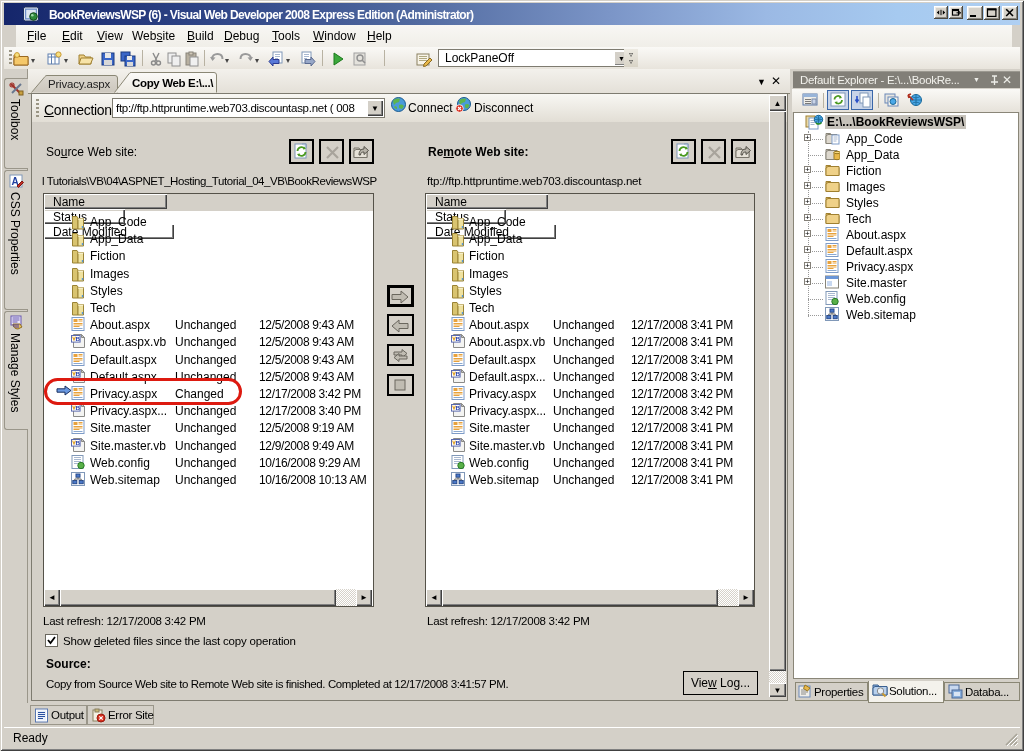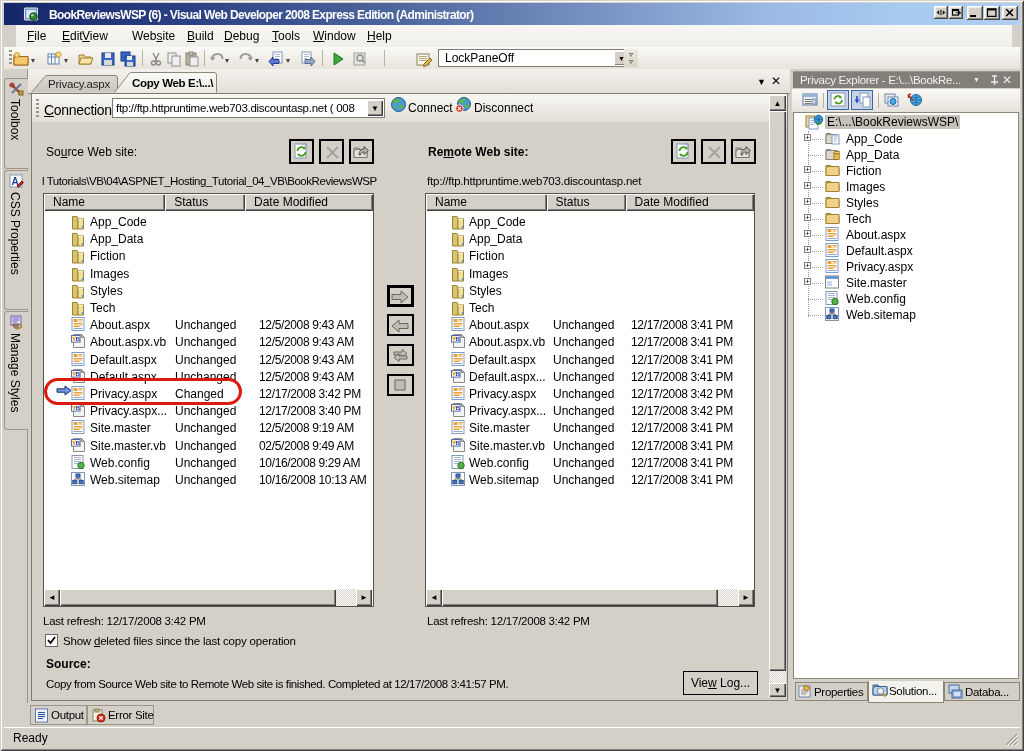--- a/index.html
+++ b/index.html
@@ -31,21 +31,21 @@
 #docwell { left:28px; top:69px; width:762px; height:24px; background:linear-gradient(#F3F1EC,#E4E0D8); }
 .btab span { white-space:nowrap; }
 
 .raised { background:#D4D0C8; box-shadow: inset 1px 1px 0 #fff, inset -1px -1px 0 #404040, inset -2px -2px 0 #808080; }
 .blackbtn { position:absolute; background:#D4D0C8; border:1px solid #000; }
 
 #toolwin { left:31px; top:93px; width:757px; height:608px; border:1px solid #7E7B70; background:#D4D0C8; }
 
 .list { position:absolute; background:#fff; border:1px solid #555249; }
 .lhead { position:absolute; left:0; top:0; right:0; height:17px; background:#D4D0C8; display:flex;
-  font-size:12px; }
+  font-size:12px;flex-direction:column; }
 .lh { position:relative; height:17px; padding:1px 0 0 9px;
   box-shadow: inset 1px 1px 0 #fff, inset -1px -1px 0 #404040, inset -2px -2px 0 #808080; }
 .row { position:absolute; height:17px; font-size:12px; white-space:nowrap; }
 .row .nm { position:absolute; left:46px; top:1px; }
 .row .st { position:absolute; left:131px; top:1px; }
 .row .dt { position:absolute; left:215px; top:1px; letter-spacing:-0.35px; }
 .row svg.fi { position:absolute; left:27px; top:0px; }
 .rlist .nm { left:43px; } .rlist .st { left:127px; } .rlist .dt { left:205px; } .rlist svg.fi { left:25px; }
 .sbtn { position:absolute; background:#D4D0C8; box-shadow: inset 1px 1px 0 #fff, inset -1px -1px 0 #404040, inset -2px -2px 0 #808080;
   display:flex; align-items:center; justify-content:center; font-size:8px; color:#000; }
@@ -87,21 +87,21 @@
       <rect x="3.5" y="3" width="8.4" height="7.4" fill="none" stroke="#000" stroke-width="1.2"></rect>
       <rect x="3" y="2.6" width="9.4" height="1.8" fill="#000"></rect>
     </svg></div>
 <div class="winbtn" style="left:1002px;top:6px;width:16px;height:14px"><svg width="16" height="14" viewBox="0 0 16 14">
       <path d="M4.2 3.2 L11 10 M11 3.2 L4.2 10" stroke="#000" stroke-width="1.6"></path>
     </svg></div>
 
 <div id="menubar" class="abs">
   <div class="menuitem" style="left:11px"><u>F</u>ile</div>
   <div class="menuitem" style="left:46px"><u>E</u>dit</div>
-  <div class="menuitem" style="left:66px"><u>V</u>iew</div>
+  <div class="menuitem" style="left:81px"><u>V</u>iew</div>
   <div class="menuitem" style="left:116px">Web<u>s</u>ite</div>
   <div class="menuitem" style="left:171px"><u>B</u>uild</div>
   <div class="menuitem" style="left:208px"><u>D</u>ebug</div>
   <div class="menuitem" style="left:256px"><u>T</u>ools</div>
   <div class="menuitem" style="left:297px"><u>W</u>indow</div>
   <div class="menuitem" style="left:351px"><u>H</u>elp</div>
 </div>
 
 <div id="toolbar" class="abs">
   <div class="grip" style="left:5px;top:3px;height:16px"></div>
@@ -467,21 +467,21 @@
 <div class="row" style="left:0;top:244px;width:100%">
         <svg class="fi" width="14" height="14" viewBox="0 0 14 14">
           <path d="M2.5 0.5 h8 l3 3 V13.5 h-11 Z" fill="#F4F4F2" stroke="#8A8A88"></path>
           <path d="M10.5 0.5 l3 3 h-3 Z" fill="#C8C8C4" stroke="#8A8A88"></path>
           <rect x="0.5" y="1.5" width="8.6" height="6.6" fill="#fff" stroke="#5A6AB0"></rect>
           <path d="M1.6 2.6 L3 6 L4.4 2.6" fill="none" stroke="#E0A020" stroke-width="1.1"></path>
           <text x="4.5" y="7.2" font-size="6.2" font-weight="bold" fill="#2840A8" font-family="Liberation Sans">B</text>
         </svg>
         <span class="nm">Site.master.vb</span>
         <span class="st">Unchanged</span>
-        <span class="dt">02/5/2008 9:49 AM</span>
+        <span class="dt">12/9/2008 9:49 AM</span>
       </div>
 <div class="row" style="left:0;top:261px;width:100%">
         <svg class="fi" width="14" height="14" viewBox="0 0 14 14">
           <rect x="1" y="0.5" width="11" height="13" fill="#fff" stroke="#8098B8"></rect>
           <path d="M3 2.5 h7 M3 4.5 h7 M3 6.5 h7 M3 8.5 h4" stroke="#A8B8D0"></path>
           <circle cx="10" cy="10.5" r="3.2" fill="#58B048" stroke="#2A7A28"></circle>
         </svg>
         <span class="nm">Web.config</span>
         <span class="st">Unchanged</span>
         <span class="dt">10/16/2008 9:29 AM</span>
@@ -735,21 +735,21 @@
 <div class="abs" style="left:769px;top:95px;width:17px;height:602px">
   <div class="dither abs" style="left:0;top:0;width:100%;height:100%"></div>
   <div class="sbtn" style="left:0;top:0;width:17px;height:16px">▲</div>
   <div class="sbtn" style="left:0;top:16px;width:17px;height:560px"></div>
   <div class="sbtn" style="left:0;bottom:0;width:17px;height:14px">▼</div>
 </div>
 
 <div id="solx" class="abs"></div>
 
 <div class="abs" style="left:793px;top:71px;width:227px;height:17px;background:#827F78;border-top:1px solid #9B9890">
-  <div class="abs" style="left:7px;top:2px;color:#F2F1EC;white-space:nowrap;font-size:11.5px;letter-spacing:-0.3px">Privacy Explorer - E:\...\BookRe...</div>
+  <div class="abs" style="left:7px;top:2px;color:#F2F1EC;white-space:nowrap;font-size:11.5px;letter-spacing:-0.3px">Default Explorer - E:\...\BookRe...</div>
   <div class="abs" style="left:180px;top:4px;font-size:7px;color:#EDEDE8">▼</div>
   <svg class="abs" style="left:197px;top:3px" width="9" height="11" viewBox="0 0 9 11">
       <path d="M2 1 h5 M4.5 1 v6 M1 7 h7 M4.5 7 v3" stroke="#EDEDE8" stroke-width="1.3"></path>
     </svg>
   <div class="abs" style="left:209px;top:1px;font-size:12px;color:#EDEDE8">✕</div>
 </div>
 
 <div class="abs" style="left:792px;top:89px;width:228px;height:23px;background:linear-gradient(#FAF9F6,#E6E2DA)">
   <div class="abs" style="left:10px;top:3px"><svg width="17" height="16" viewBox="0 0 17 16">
         <rect x="1" y="2" width="14" height="11" fill="#F0EEE8" stroke="#5A78A8"></rect>
@@ -787,21 +787,21 @@
 <div class="abs" style="left:14px;top:18px;width:1px;height:186px;border-left:1px dotted #999"></div>
 <div class="tree-row" style="left:8px;top:1px">
       <span style="position:absolute;left:3px;top:0"><svg width="19" height="16" viewBox="0 0 19 16">
           <rect x="1" y="2" width="9" height="11" fill="#E8D8A8" stroke="#A08030"></rect>
           <rect x="4" y="4" width="9" height="11" fill="#fff" stroke="#7E9CC8"></rect>
           <path d="M5.5 6.5 h6 M5.5 8.5 h6 M5.5 10.5 h4" stroke="#A8B8D0"></path>
           <circle cx="13.5" cy="5.5" r="4.2" fill="#4AA8E8" stroke="#1A6898"></circle>
           <path d="M9.5 5.5 h8 M13.5 1.5 v8 M10.5 3.2 c2 1.4 4.5 1.4 6 0 M10.5 7.8 c2-1.4 4.5-1.4 6 0" stroke="#1A6898" fill="none" stroke-width="0.8"></path>
           <path d="M11 9 c2 1.5 4 1.5 5.5 -0.5" stroke="#2A8A2A" stroke-width="1.6" fill="none"></path>
         </svg></span>
-      <span style="position:absolute;left:23px;top:1px;background:#C6C2BA;font-weight:normal;padding:0 2px;white-space:nowrap">E:\...\BookReviewsWSP\</span>
+      <span style="position:absolute;left:23px;top:1px;background:#C6C2BA;font-weight:bold;padding:0 2px;white-space:nowrap">E:\...\BookReviewsWSP\</span>
     </div>
     <div class="tree-row" style="left:0;top:18px;height:16px;width:100%">
       <span style="position:absolute;left:14px;top:8px;width:15px;border-top:1px dotted #999"></span>
       <span class="exp" style="left:10px;top:3px">+</span>
       <span style="position:absolute;left:31px;top:0"><svg width="15" height="14" viewBox="0 0 15 14">
           <path d="M1 2.5 h4.5 l1.5 2 H12 V12.5 H1 Z" fill="#C8C4BA" stroke="#888478"></path>
           <path d="M1 5 l2 -1.5 H12 V12.5 H1 Z" fill="#DDD8CE" stroke="#888478"></path>
           <rect x="7" y="4" width="7" height="9" fill="#fff" stroke="#7E9CC8"></rect>
           <path d="M8.5 6 h4 M8.5 8 h4 M8.5 10 h3" stroke="#A8B8D0"></path>
         </svg></span>

